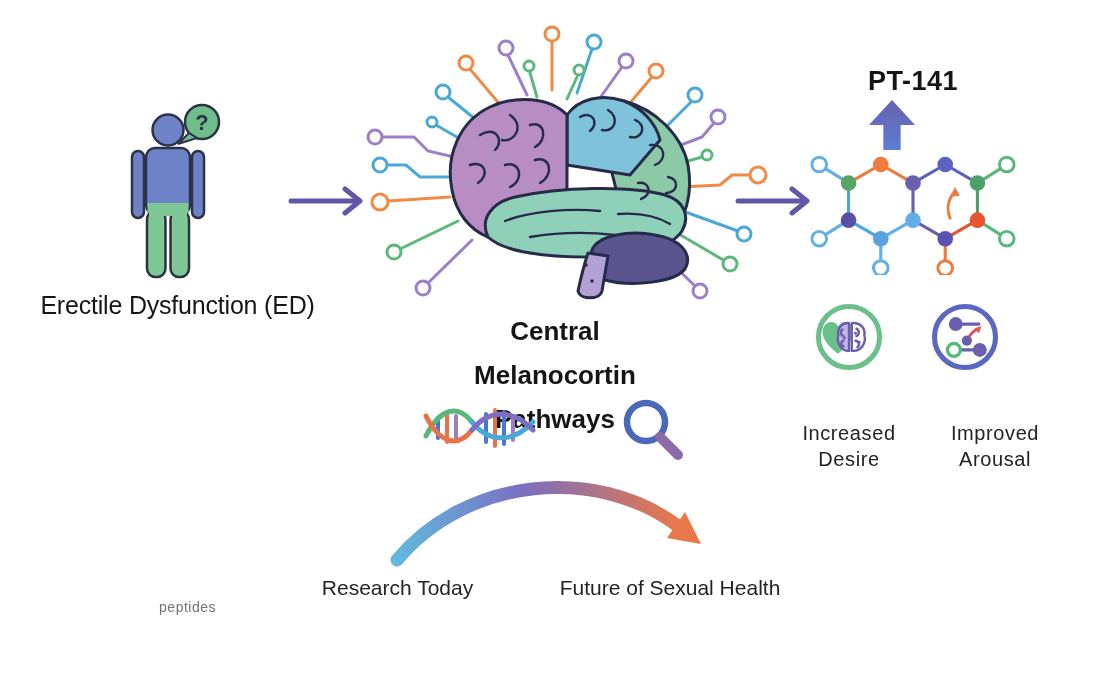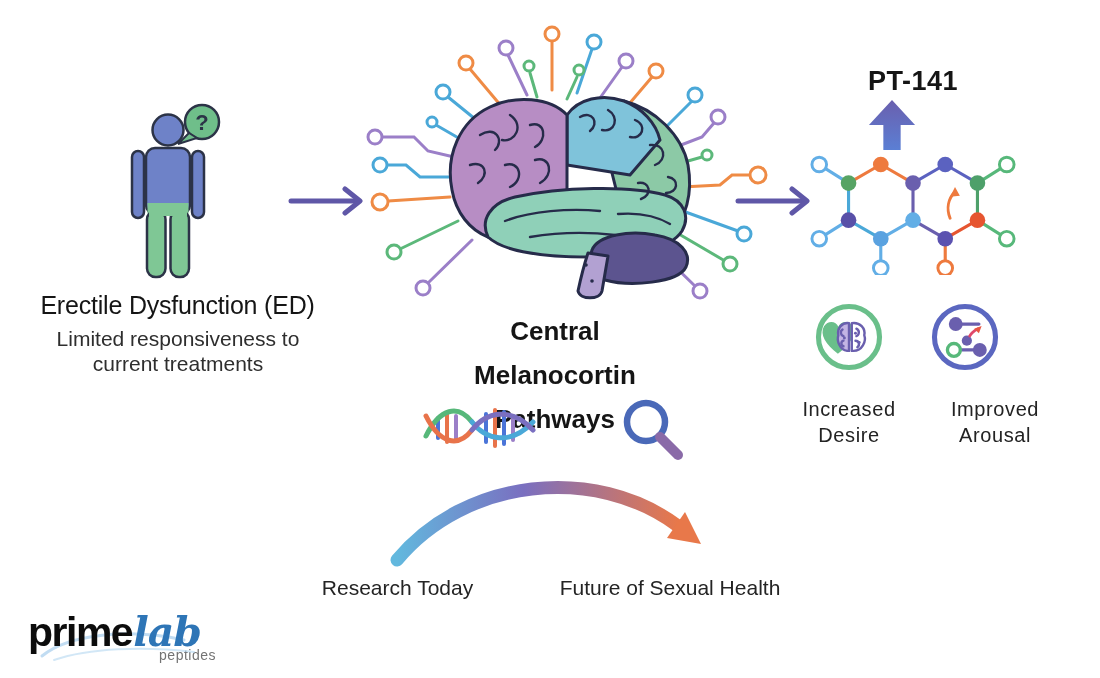--- a/index.html
+++ b/index.html
@@ -4,21 +4,21 @@
 <style>
   html,body{margin:0;padding:0;background:#fff;}
   .canvas{position:relative;width:1100px;height:678px;background:#ffffff;overflow:hidden;
           font-family:"Liberation Sans", sans-serif;color:#1b1b1b;}
   .abs{position:absolute;}
   .center{text-align:center;}
   .ed-title{left:10px;top:291px;width:335px;font-size:25px;font-weight:400;letter-spacing:-0.2px;color:#151515;}
   .ed-sub{left:38px;top:326px;width:280px;font-size:21px;line-height:1.2;color:#2e2e2e;}
   .pathways-title{left:428px;top:309px;width:254px;font-size:26px;line-height:44px;font-weight:800;color:#151515;}
   .pt141-title{left:843px;top:66px;width:115px;font-size:27px;font-weight:800;letter-spacing:0.5px;color:#151515;text-align:right;}
-  .outcome-label{font-size:20px;line-height:1.3;letter-spacing:0.6px;color:#232323;}
+  .outcome-label{font-size:20px;line-height:1.3;letter-spacing:0.6px;color:#232323;margin-top:24px;}
   .timeline-label{font-size:21px;color:#242424;}
   .logo{left:28px;top:608px;width:190px;}
   .logo-row{display:flex;align-items:baseline;position:relative;}
   .logo-prime{font-size:41px;font-weight:800;letter-spacing:-1.5px;color:#0c0c0c;z-index:2;}
   .logo-lab{font-family:"DejaVu Serif", serif;font-style:italic;font-weight:700;font-size:41px;
             letter-spacing:-1px;color:#2e75b6;z-index:2;margin-left:1px;}
   .logo-sub{text-align:right;font-size:14px;letter-spacing:0.5px;color:#737373;margin-top:-9px;padding-right:2px;}
   .logo-swoosh{position:absolute;left:6px;top:14px;z-index:1;opacity:0.55;}
 </style>
 </head>
@@ -42,21 +42,20 @@
     <rect x="28" y="45" width="44" height="66" rx="9" fill="#6e82c8" stroke="#2c3347" stroke-width="2.5"></rect>
 
     <rect x="29.5" y="100" width="41" height="13" fill="#7fc795"></rect>
 
     <rect x="29" y="108" width="18.5" height="66" rx="8.5" fill="#7fc795" stroke="#2c3347" stroke-width="2.5"></rect>
     <rect x="52.5" y="108" width="18.5" height="66" rx="8.5" fill="#7fc795" stroke="#2c3347" stroke-width="2.5"></rect>
     <rect x="31" y="104" width="38" height="9" fill="#7fc795"></rect>
   </svg>
 
   <div class="abs center ed-title">Erectile Dysfunction (ED)</div>
-  <div class="abs center ed-sub">Limited responsiveness to current treatments</div>
 
   <svg class="abs" style="left:288px;top:186px;" width="85" height="30" viewBox="0 0 85 30">
     <line x1="3" y1="15" x2="70" y2="15" stroke="#5f57a7" stroke-width="5" stroke-linecap="round"></line>
     <polyline points="57,3 72,15 57,27" fill="none" stroke="#5f57a7" stroke-width="5" stroke-linecap="round" stroke-linejoin="round"></polyline>
   </svg>
 
   <svg class="abs" style="left:330px;top:25px;" width="455" height="280" viewBox="0 0 455 280">
     <g stroke-linecap="round">
 
       <g stroke="#9b7fc8" stroke-width="3" fill="#fff">
@@ -265,24 +264,16 @@
     <circle cx="28" cy="54" r="7" fill="none" stroke="#57b87a" stroke-width="3.6"></circle>
     <circle cx="42" cy="44" r="5.5" fill="#6a5fae"></circle>
     <path d="M45,39 C47,35 50,33 54,31" fill="none" stroke="#e0486a" stroke-width="3" stroke-linecap="round"></path>
     <polygon points="58,28 50,31 55,36" fill="#e85540"></polygon>
   </svg>
 
   <div class="abs center outcome-label" style="left:788px;top:396px;width:122px;">Increased Desire</div>
   <div class="abs center outcome-label" style="left:934px;top:396px;width:122px;">Improved Arousal</div>
 
   <div class="abs logo">
-    <div class="logo-row">
-      <svg class="logo-swoosh" width="185" height="45" viewBox="0 0 185 45">
-        <path d="M8,34 C35,12 95,6 150,18" fill="none" stroke="#8fc1e8" stroke-width="3" stroke-linecap="round"></path>
-        <path d="M20,38 C55,26 110,24 160,30" fill="none" stroke="#aed4f0" stroke-width="2" stroke-linecap="round"></path>
-      </svg>
-      <span class="logo-prime">prime</span>
-        <span class="logo-lab">lab</span>
-    </div>
     <div class="logo-sub">peptides</div>
   </div>
 
 </div>
 
 </body></html>

